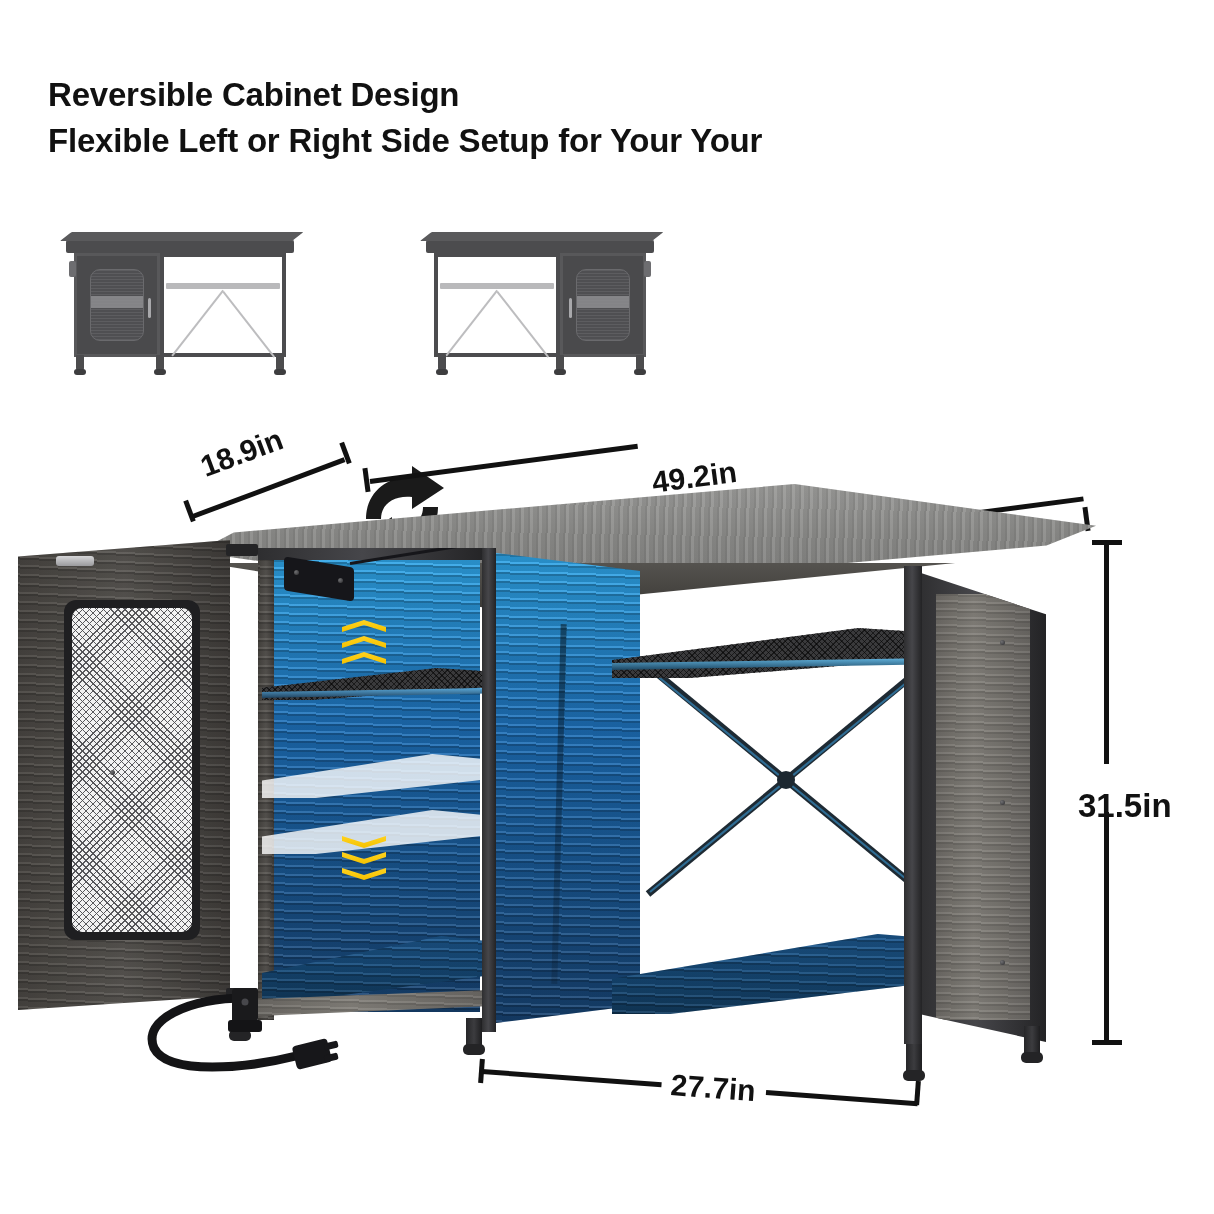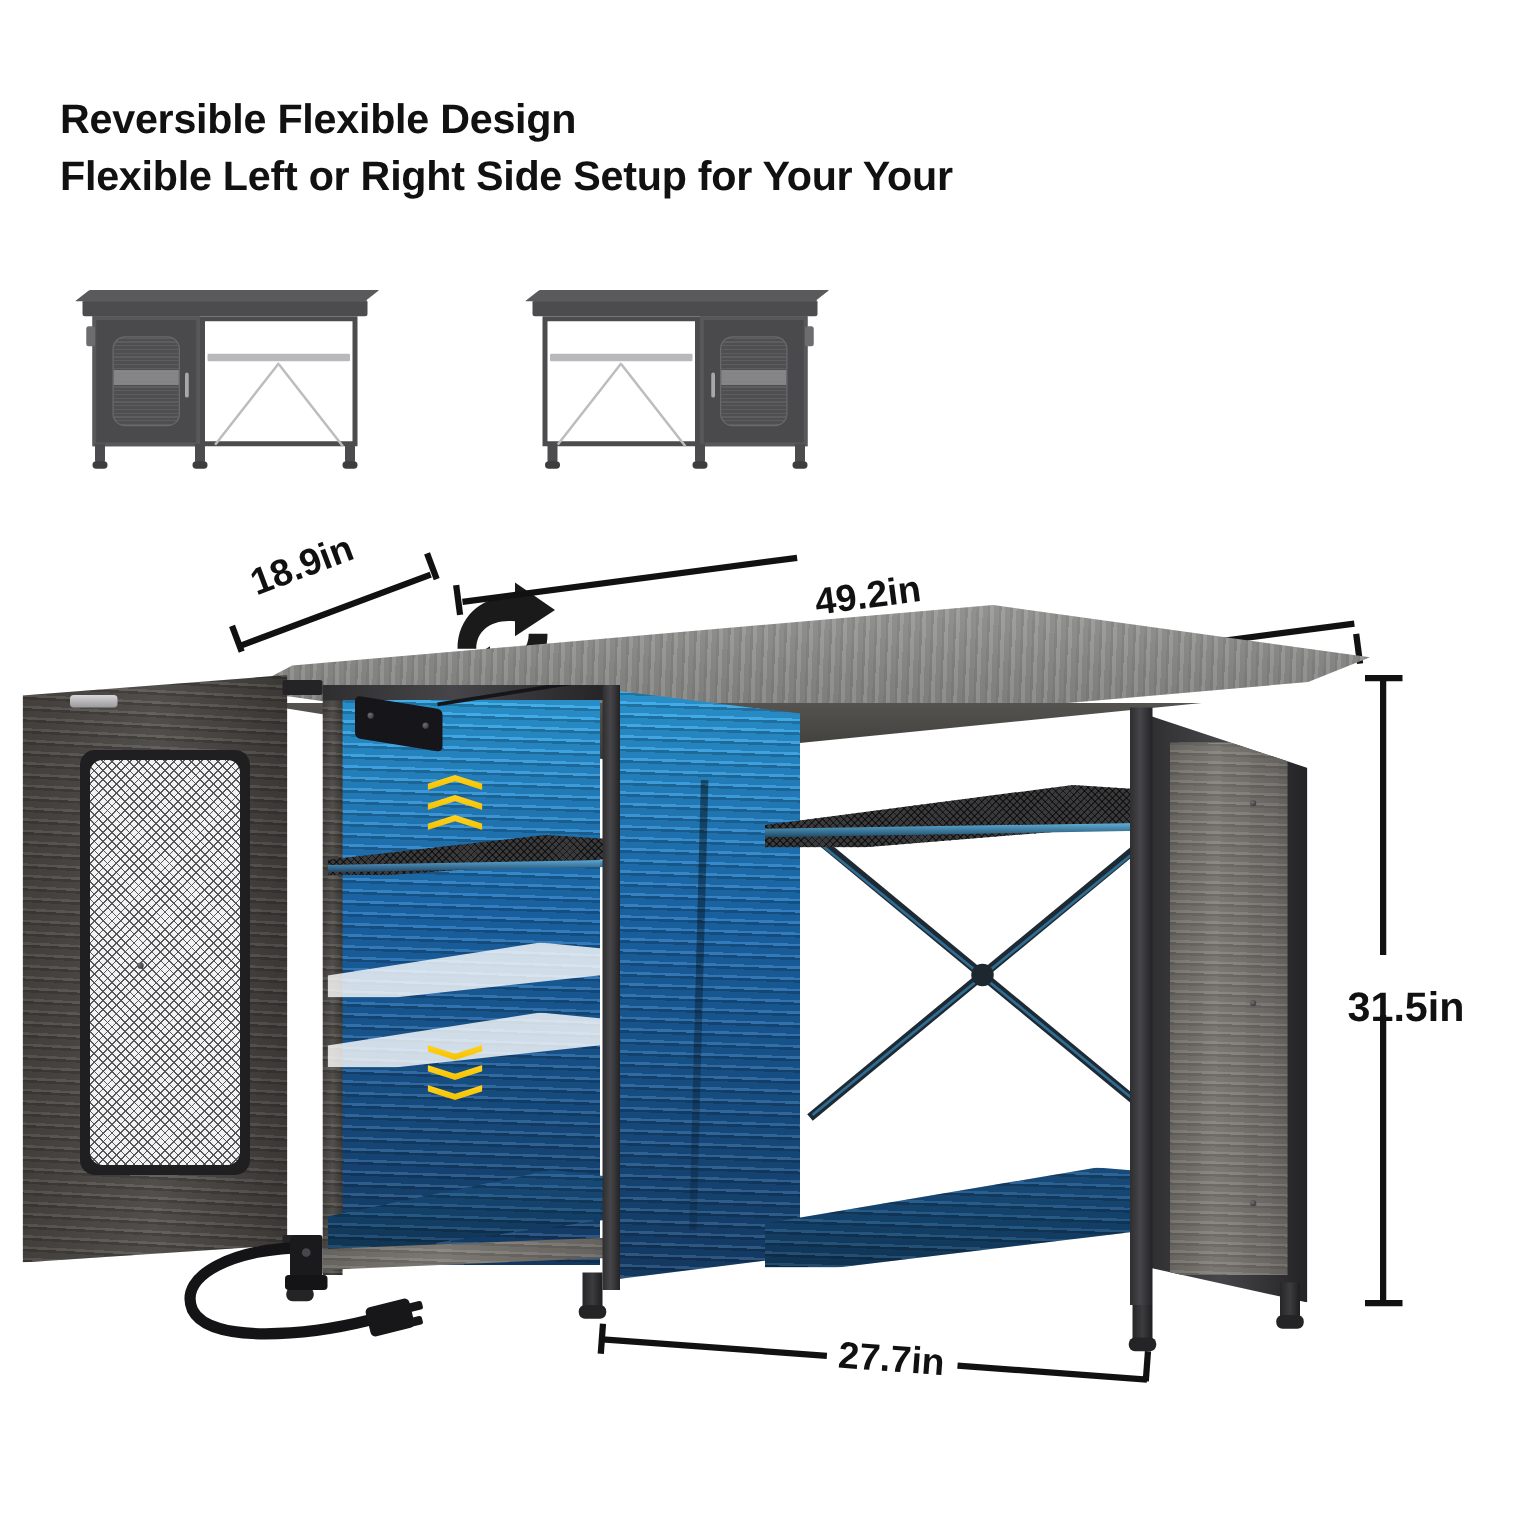--- a/index.html
+++ b/index.html
@@ -92,21 +92,21 @@
   .leg:after{content:"";position:absolute;left:-3px;bottom:-7px;width:22px;height:11px;
       background:#242426;border-radius:5px;}
 
   .screw{position:absolute;width:5px;height:5px;border-radius:50%;
       background:radial-gradient(circle at 35% 35%,#6f6f72,#2b2b2d);}
 </style>
 </head>
 <body>
 
 <div id="headline">
-  <div class="line">Reversible Flexible Design</div>
+  <div class="line">Reversible Cabinet Design</div>
   <div class="line">Flexible Left or Right Side Setup for Your Your</div>
 </div>
 
 <div id="thumbs">
 
   <div class="thumb left">
     <div class="tb-top"></div>
     <div class="tb-body">
       <div class="tb-door" style="left:0;">
         <div class="mesh"></div>

